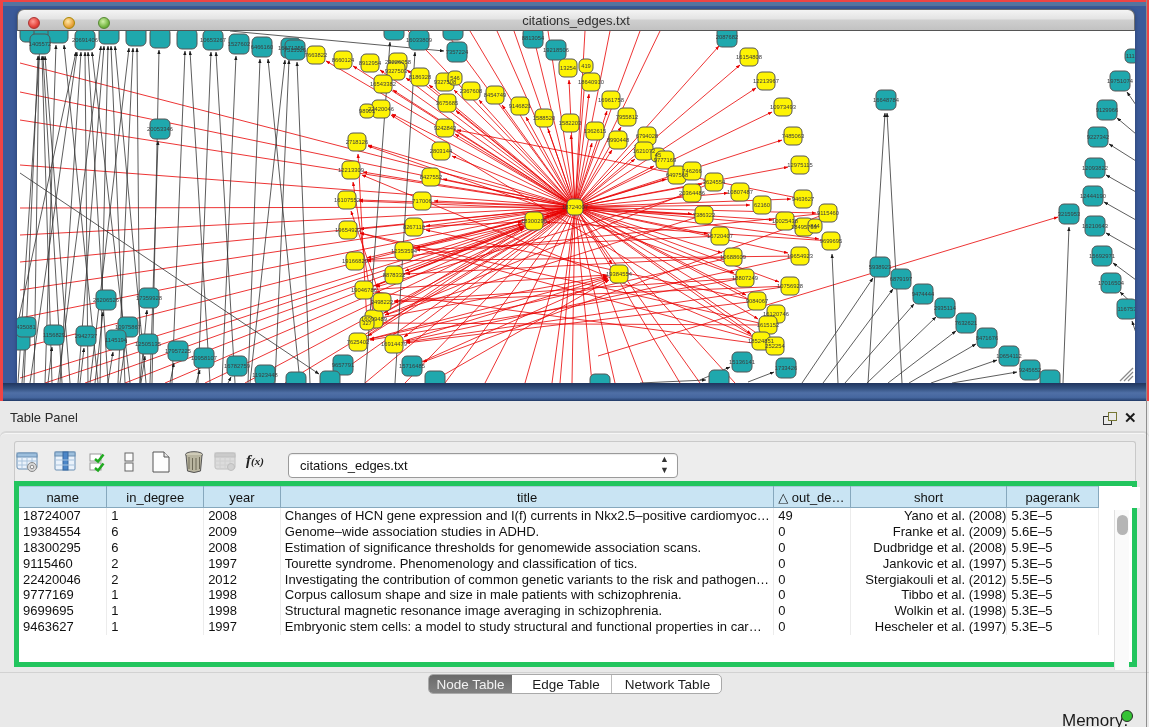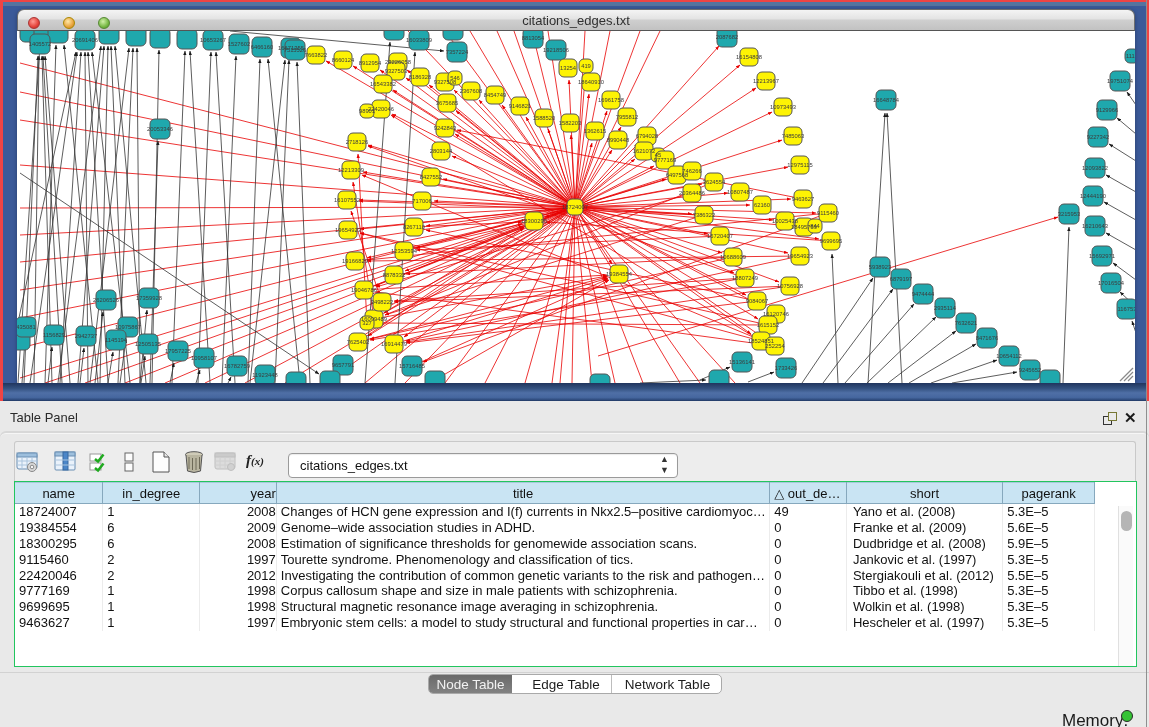--- a/index.html
+++ b/index.html
@@ -28,29 +28,29 @@
 #toolbar { position:absolute; left:0; top:32px; width:1149px; height:49px;
   background:#e9e9e9; border-top:1px solid #f6f6f6; box-shadow:0 -2px 0 #d8d8d8;border-radius:6px; }
 #tbbox { position:absolute; left:14px; top:7px; width:1122px; height:42px;
   border:1px solid #c9c9c9; border-bottom:none; border-radius:3px 3px 0 0; background:#ededed; }
 .ticon { position:absolute; top:16px; }
 #dropdown { position:absolute; left:288px; top:19px; width:390px; height:25px; background:#fff;
   border:1px solid #9a9a9a; border-radius:4px; font-size:13px; color:#111; line-height:23px; padding-left:11px;
   box-shadow:inset 0 1px 1px rgba(0,0,0,.08); }
 #dropdown .arrows { position:absolute; right:8px; top:0px; font-size:9px; color:#333; line-height:11px; text-align:center; }
 #tablewrap { position:absolute; left:14px; top:80px; width:1123px; height:186px; background:#fff;
-  border:1px solid #22c55e; }
+  border:5px solid #22c55e; }
 table { border-collapse:collapse; table-layout:fixed; width:1121px; font-size:13px; color:#111; }
 th { background:#c9e4f3; border-right:1px solid #86a8bd; border-bottom:1px solid #86a8bd; border-top:1px solid #a8c8da;
   font-weight:normal; font-size:13px; height:21px; padding:0; color:#111; }
 td { height:15.9px; padding:0 0 0 4px; white-space:nowrap; overflow:hidden; border-right:1px solid #ececec; }
-.c0 { width:87px; } .c1 { width:96px; } .c2 { width:76px;text-align:right; } .c3 { width:489px; }
+.c0 { width:87px; } .c1 { width:96px; } .c2 { width:76px; } .c3 { width:489px; }
 .c4 { width:76px; } .c5 { width:155px; } .c6 { width:91px; } .c7 { width:41px; border-right:none; }
 th.c7 { background:#fff; border-top:none; border-bottom:none; border-right:none; }
-td.c5 { text-align:left; padding-left:6px; }
+td.c5 { text-align:right; padding-left:6px; }
 #vscroll { position:absolute; right:3px; top:24px; width:15px; height:160px; background:#fafafa; border-left:1px solid #e0e0e0; }
 #vthumb { position:absolute; left:2px; top:5px; width:11px; height:20px; background:#b5b5b5; border-radius:6px; }
 #tabs { position:absolute; left:428px; top:273px; width:294px; height:20px; border:1px solid #a9a9a9;
   border-radius:5px; background:#fff; overflow:hidden; font-size:13.5px; }
 #tabs .seg { position:absolute; top:0; height:20px; line-height:19px; text-align:center; color:#1c1c1c; }
 #seg1 { left:0; width:83px; background:linear-gradient(#6a6a6a,#848484); color:#f2f2f2 !important; }
 #seg2 { left:91px; width:91px; border-left:1px solid #fff; }
 #seg3 { left:182px; width:112px; border-left:1px solid #bdbdbd; }
 #memory { position:absolute; left:1062px; top:310px; font-size:17px; color:#1a1a1a; }
 #memdot { position:absolute; left:1121px; top:309px; width:12px; height:12px; border-radius:50%;

